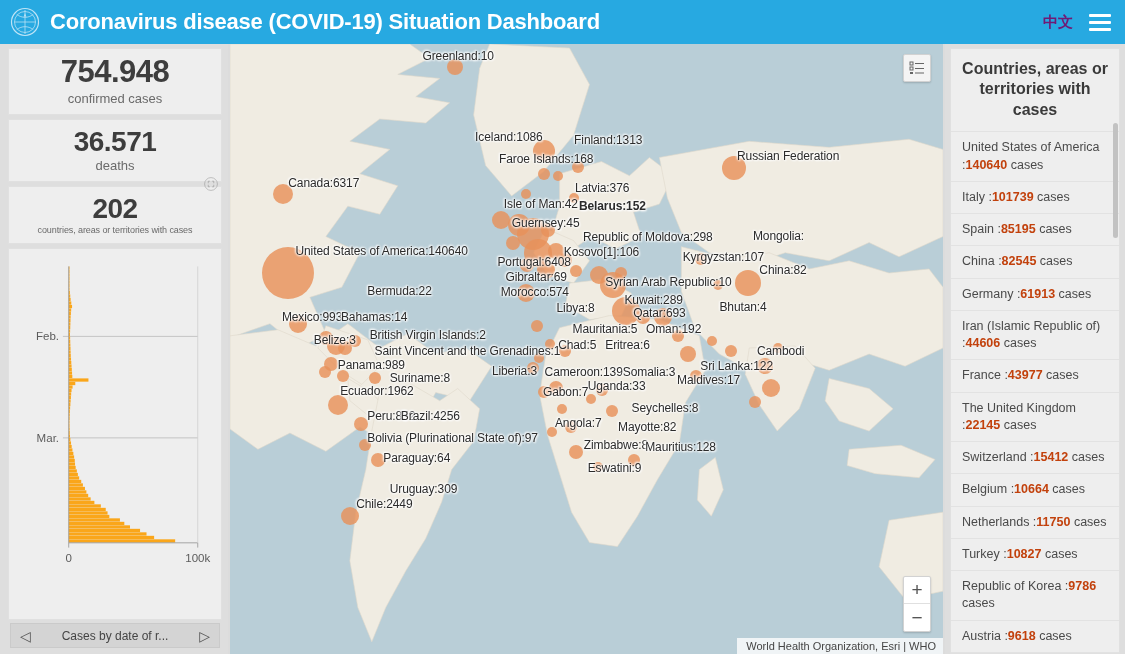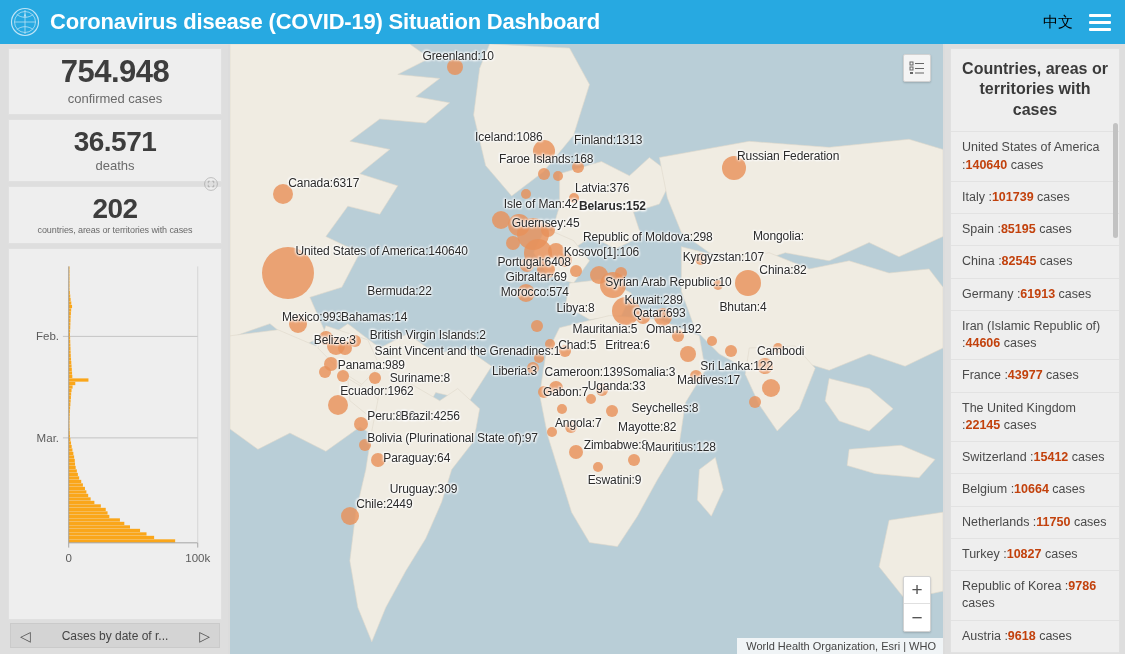--- a/index.html
+++ b/index.html
@@ -18,21 +18,21 @@
     display: flex; align-items: center;
     padding: 0 14px 0 10px;
     position: relative;
   }
   #who-logo { width: 30px; height: 30px; flex: 0 0 30px; margin-right: 10px; }
   #header-title {
     color: #ffffff; font-size: 22px; font-weight: bold;
     letter-spacing: -0.2px; white-space: nowrap;
   }
   #header-right { margin-left: auto; display: flex; align-items: center; gap: 16px; }
-  #lang-toggle { color: #000000; font-size: 15px; cursor: pointer; }
+  #lang-toggle { color: #701a75; font-size: 15px; cursor: pointer; font-weight: bold; }
   #hamburger { width: 22px; display: flex; flex-direction: column; gap: 4px; cursor: pointer; }
   #hamburger span { display: block; height: 3px; background: #ffffff; border-radius: 1px; }
 
   
   #body { flex: 1; display: flex; min-height: 0; background: #dcdcdc; border-radius: 23px; }
 
   
   #left-panel {
     width: 228px; flex: 0 0 228px;
     background: #dedede;
@@ -460,21 +460,21 @@
         <div class="map-label" style="left: 43.897%; top: 55.9801%;">Gabon:7</div>
         <div class="map-label" style="left: 56.327%; top: 58.4718%;">Seychelles:8</div>
         <div class="map-label" style="left: 19.2609%; top: 59.8007%;">Peru:852</div>
         <div class="map-label" style="left: 23.9642%; top: 59.8007%;">Brazil:4256</div>
         <div class="map-label" style="left: 45.5767%; top: 60.9635%;">Angola:7</div>
         <div class="map-label" style="left: 54.4233%; top: 61.6279%;">Mayotte:82</div>
         <div class="map-label" style="left: 19.2609%; top: 63.4551%;">Bolivia (Plurinational State of):97</div>
         <div class="map-label" style="left: 49.6081%; top: 64.6179%;">Zimbabwe:8</div>
         <div class="map-label" style="left: 58.2307%; top: 64.9502%;">Mauritius:128</div>
         <div class="map-label" style="left: 21.5006%; top: 66.7774%;">Paraguay:64</div>
-        <div class="map-label" style="left: 50.168%; top: 68.4385%; margin-top: 12px;">Eswatini:9</div>
+        <div class="map-label" style="left: 50.168%; top: 68.4385%;">Eswatini:9</div>
         <div class="map-label" style="left: 22.3964%; top: 71.7608%;">Uruguay:309</div>
         <div class="map-label" style="left: 17.6932%; top: 74.2525%;">Chile:2449</div>
       </div>
 
     <div id="right-panel">
       <div id="country-card">
         <div id="country-title">Countries, areas or territories with cases</div>
         <div id="country-rows">
             <div class="country-row"><span>United States of America :</span><b>140640</b><span> cases</span></div>
             <div class="country-row"><span>Italy :</span><b>101739</b><span> cases</span></div>

